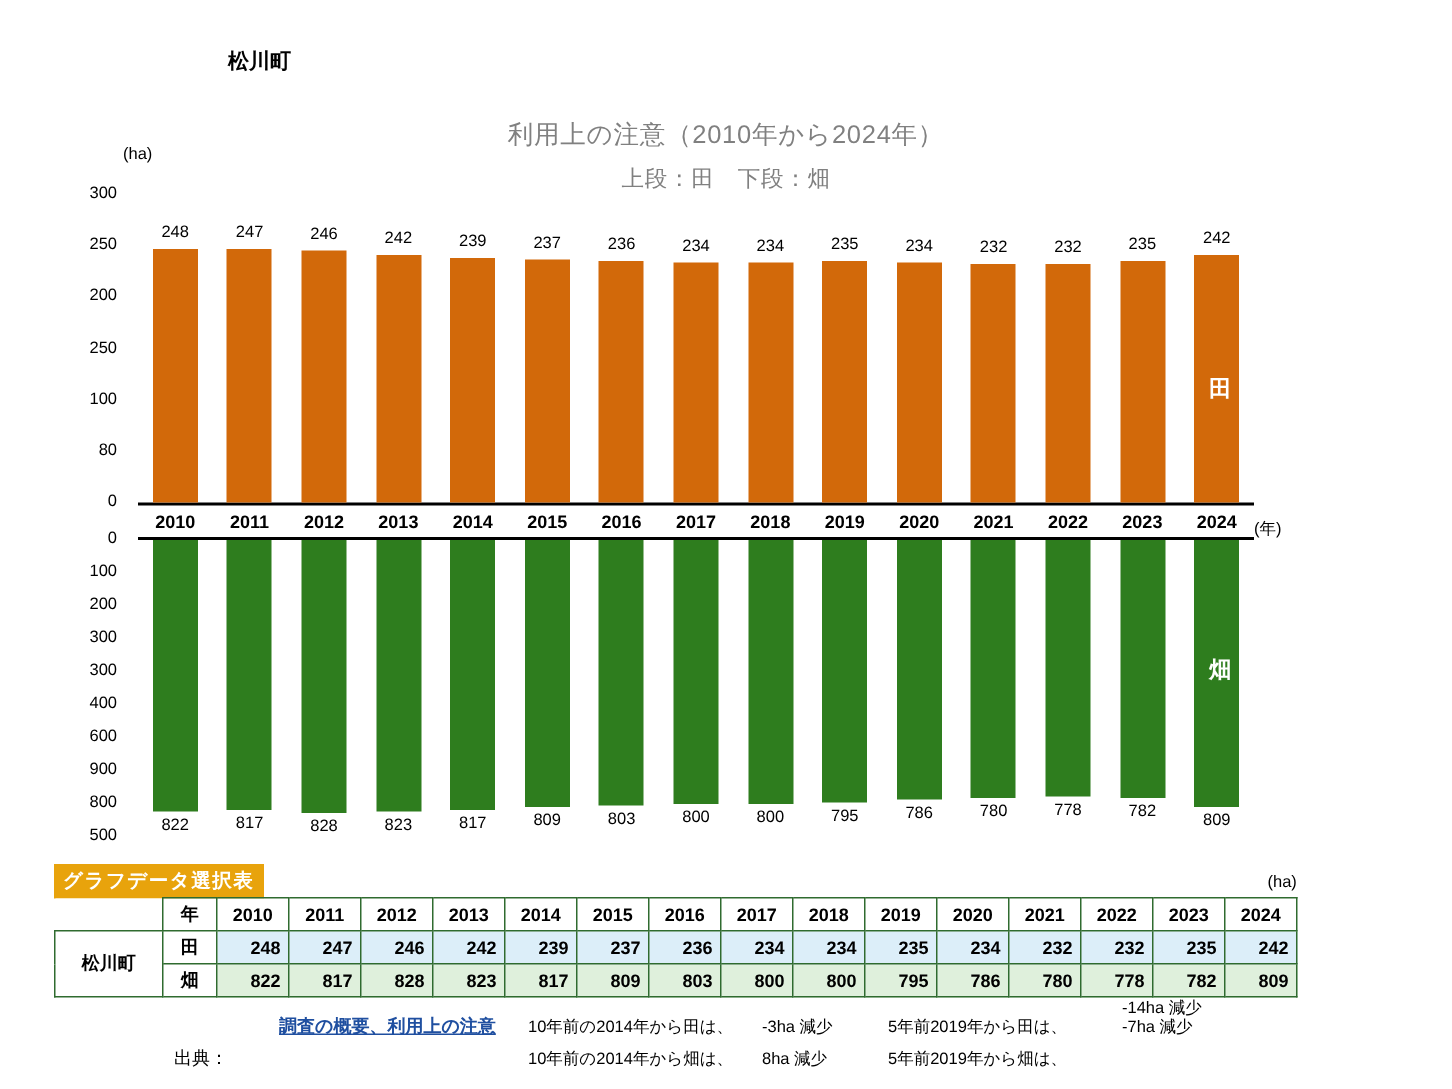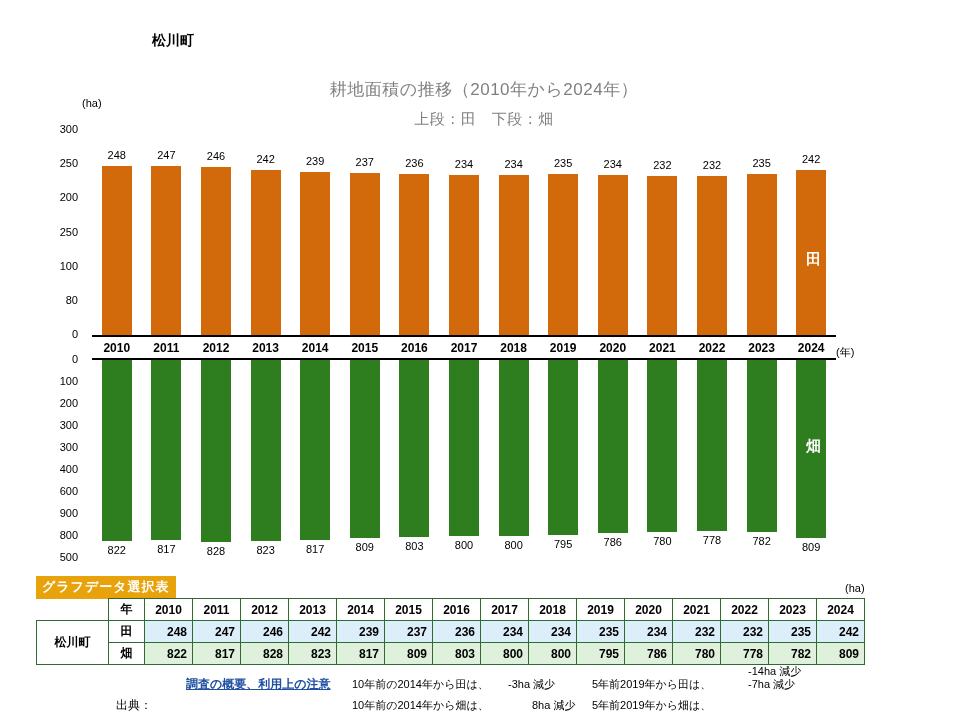--- a/index.html
+++ b/index.html
@@ -229,29 +229,29 @@
     position: absolute;
     font-size: 11px;
     color: #000;
     white-space: nowrap;
   }
   #note-a1 { left: 352px; top: 677px; }
   #note-a2 { left: 508px; top: 677px; }
   #note-a3 { left: 592px; top: 677px; }
   #note-a4 { left: 748px; top: 677px; }
   #note-b1 { left: 352px; top: 698px; }
-  #note-b2 { left: 532px; top: 698px; }
+  #note-b2 { left: 508px; top: 698px; }
   #note-b3 { left: 592px; top: 698px; }
   #note-b4 { left: 748px; top: 664px; }
 </style>
 </head>
 <body>
 
 <div id="town-name">松川町</div>
-<div id="chart-title">耕地面積の推移（2010年から2024年）</div>
+<div id="chart-title">利用上の注意（2010年から2024年）</div>
 <div id="chart-subtitle">上段：田　下段：畑</div>
 <div id="unit-ha-top">(ha)</div>
 <div id="unit-year">(年)</div>
 <div id="unit-ha-table">(ha)</div>
 
 <div class="axis-line-top"></div>
 <div class="axis-line-bottom"></div>
 
 <div id="yticks-top">
     <div class="ytick" style="left: 44px; top: 328px;">0</div>

